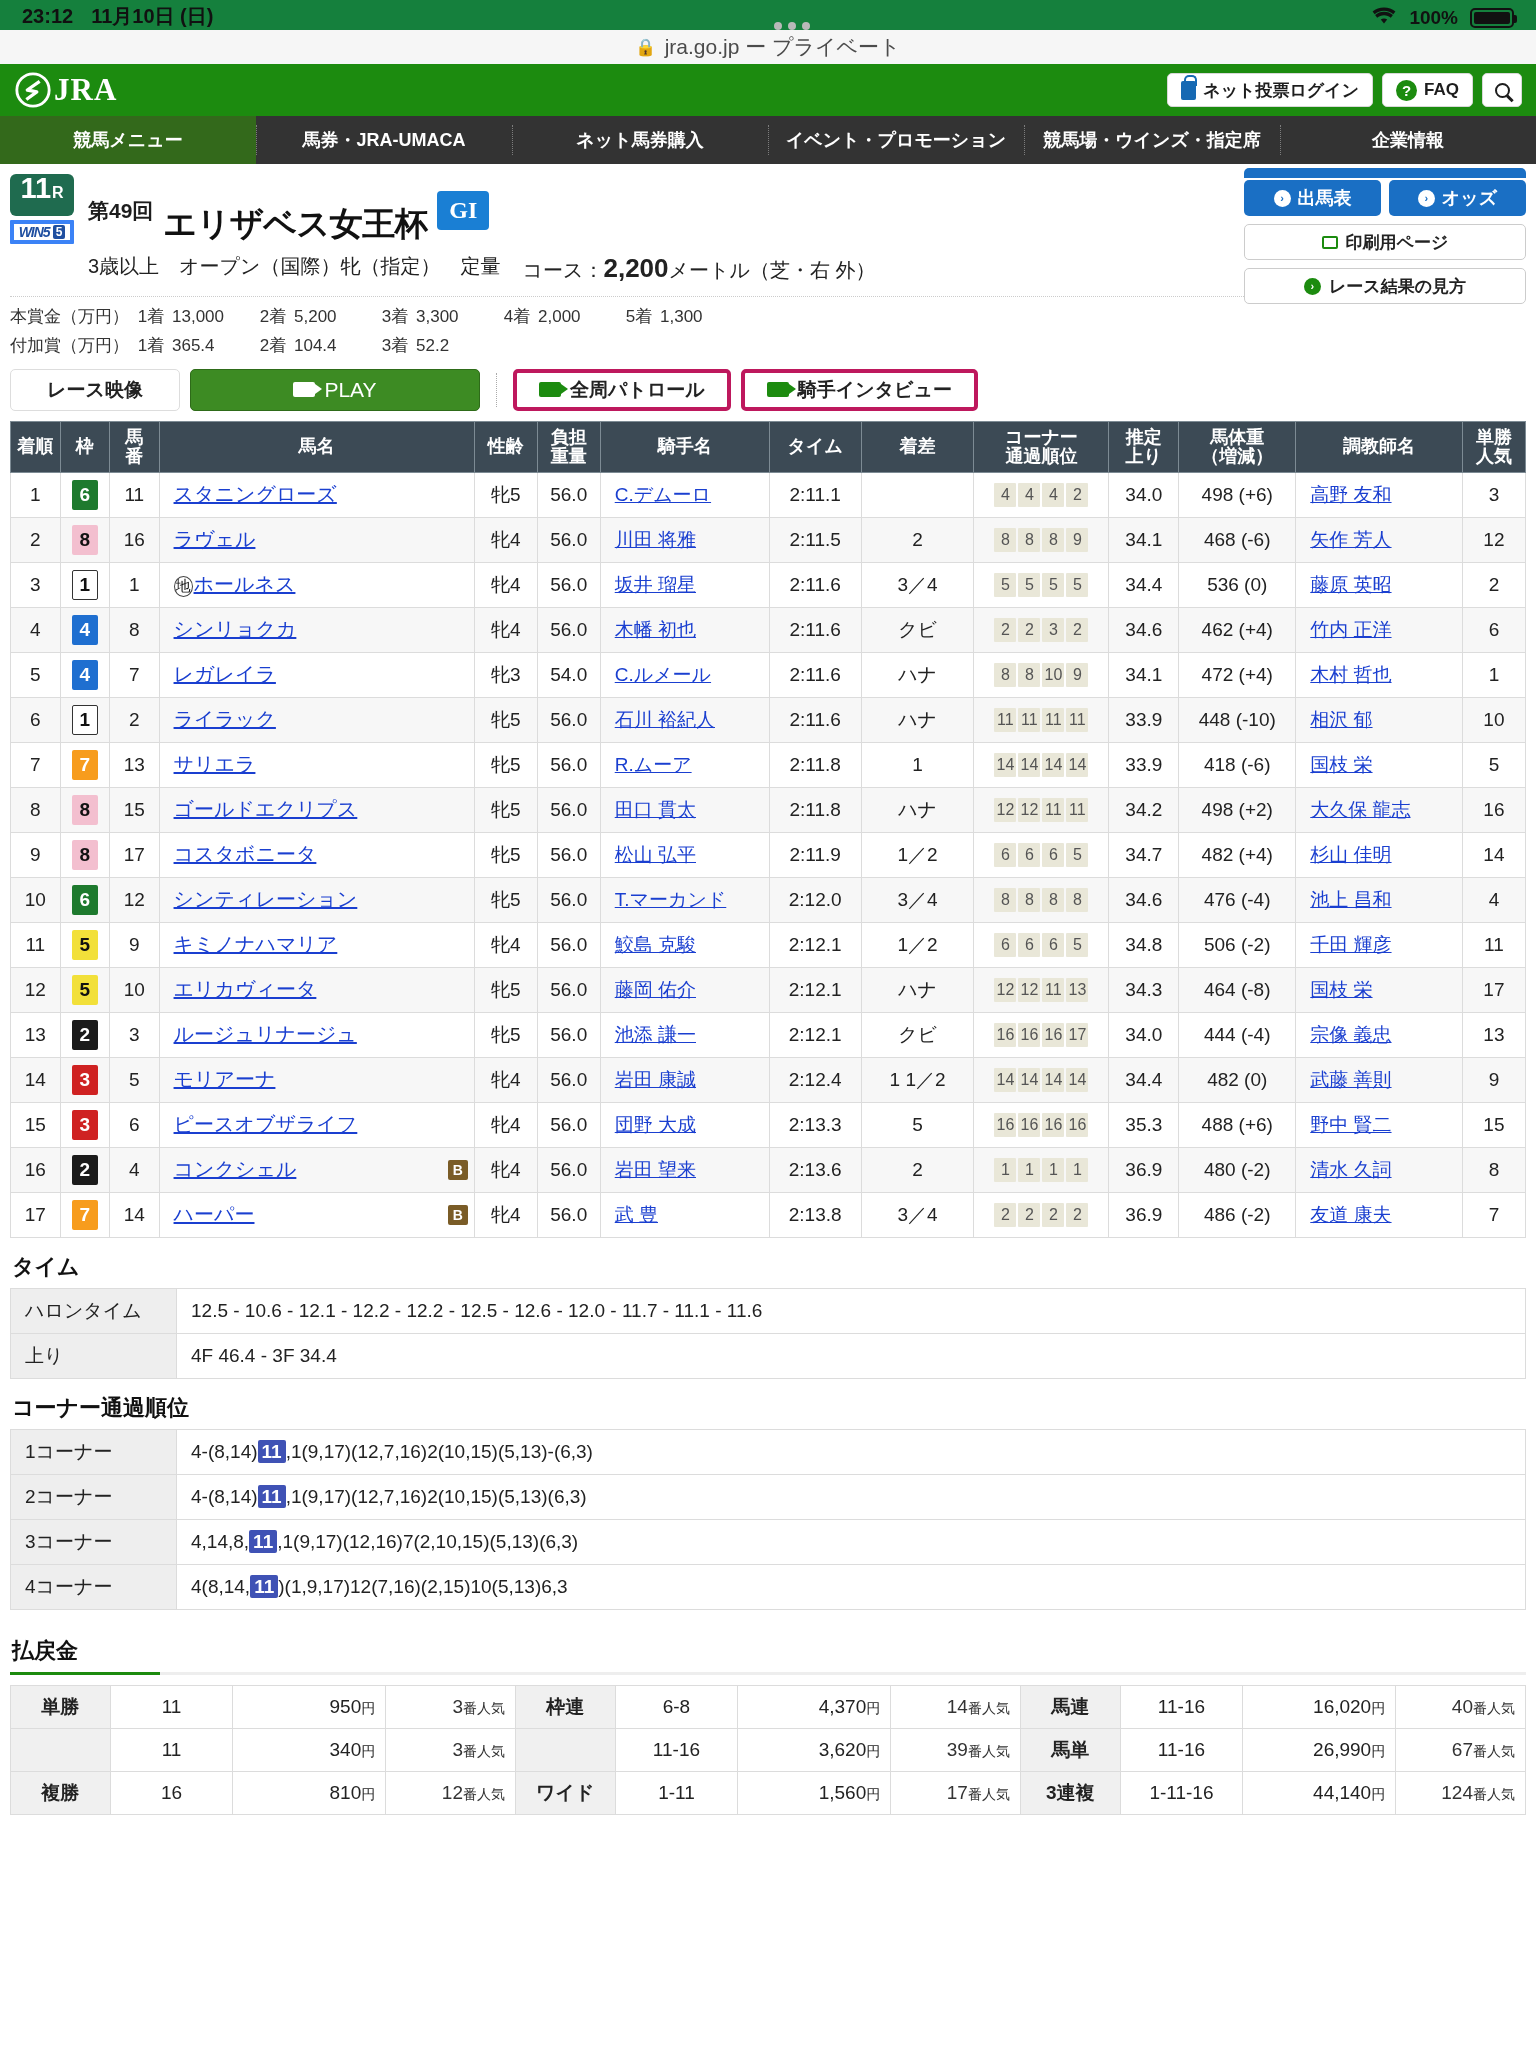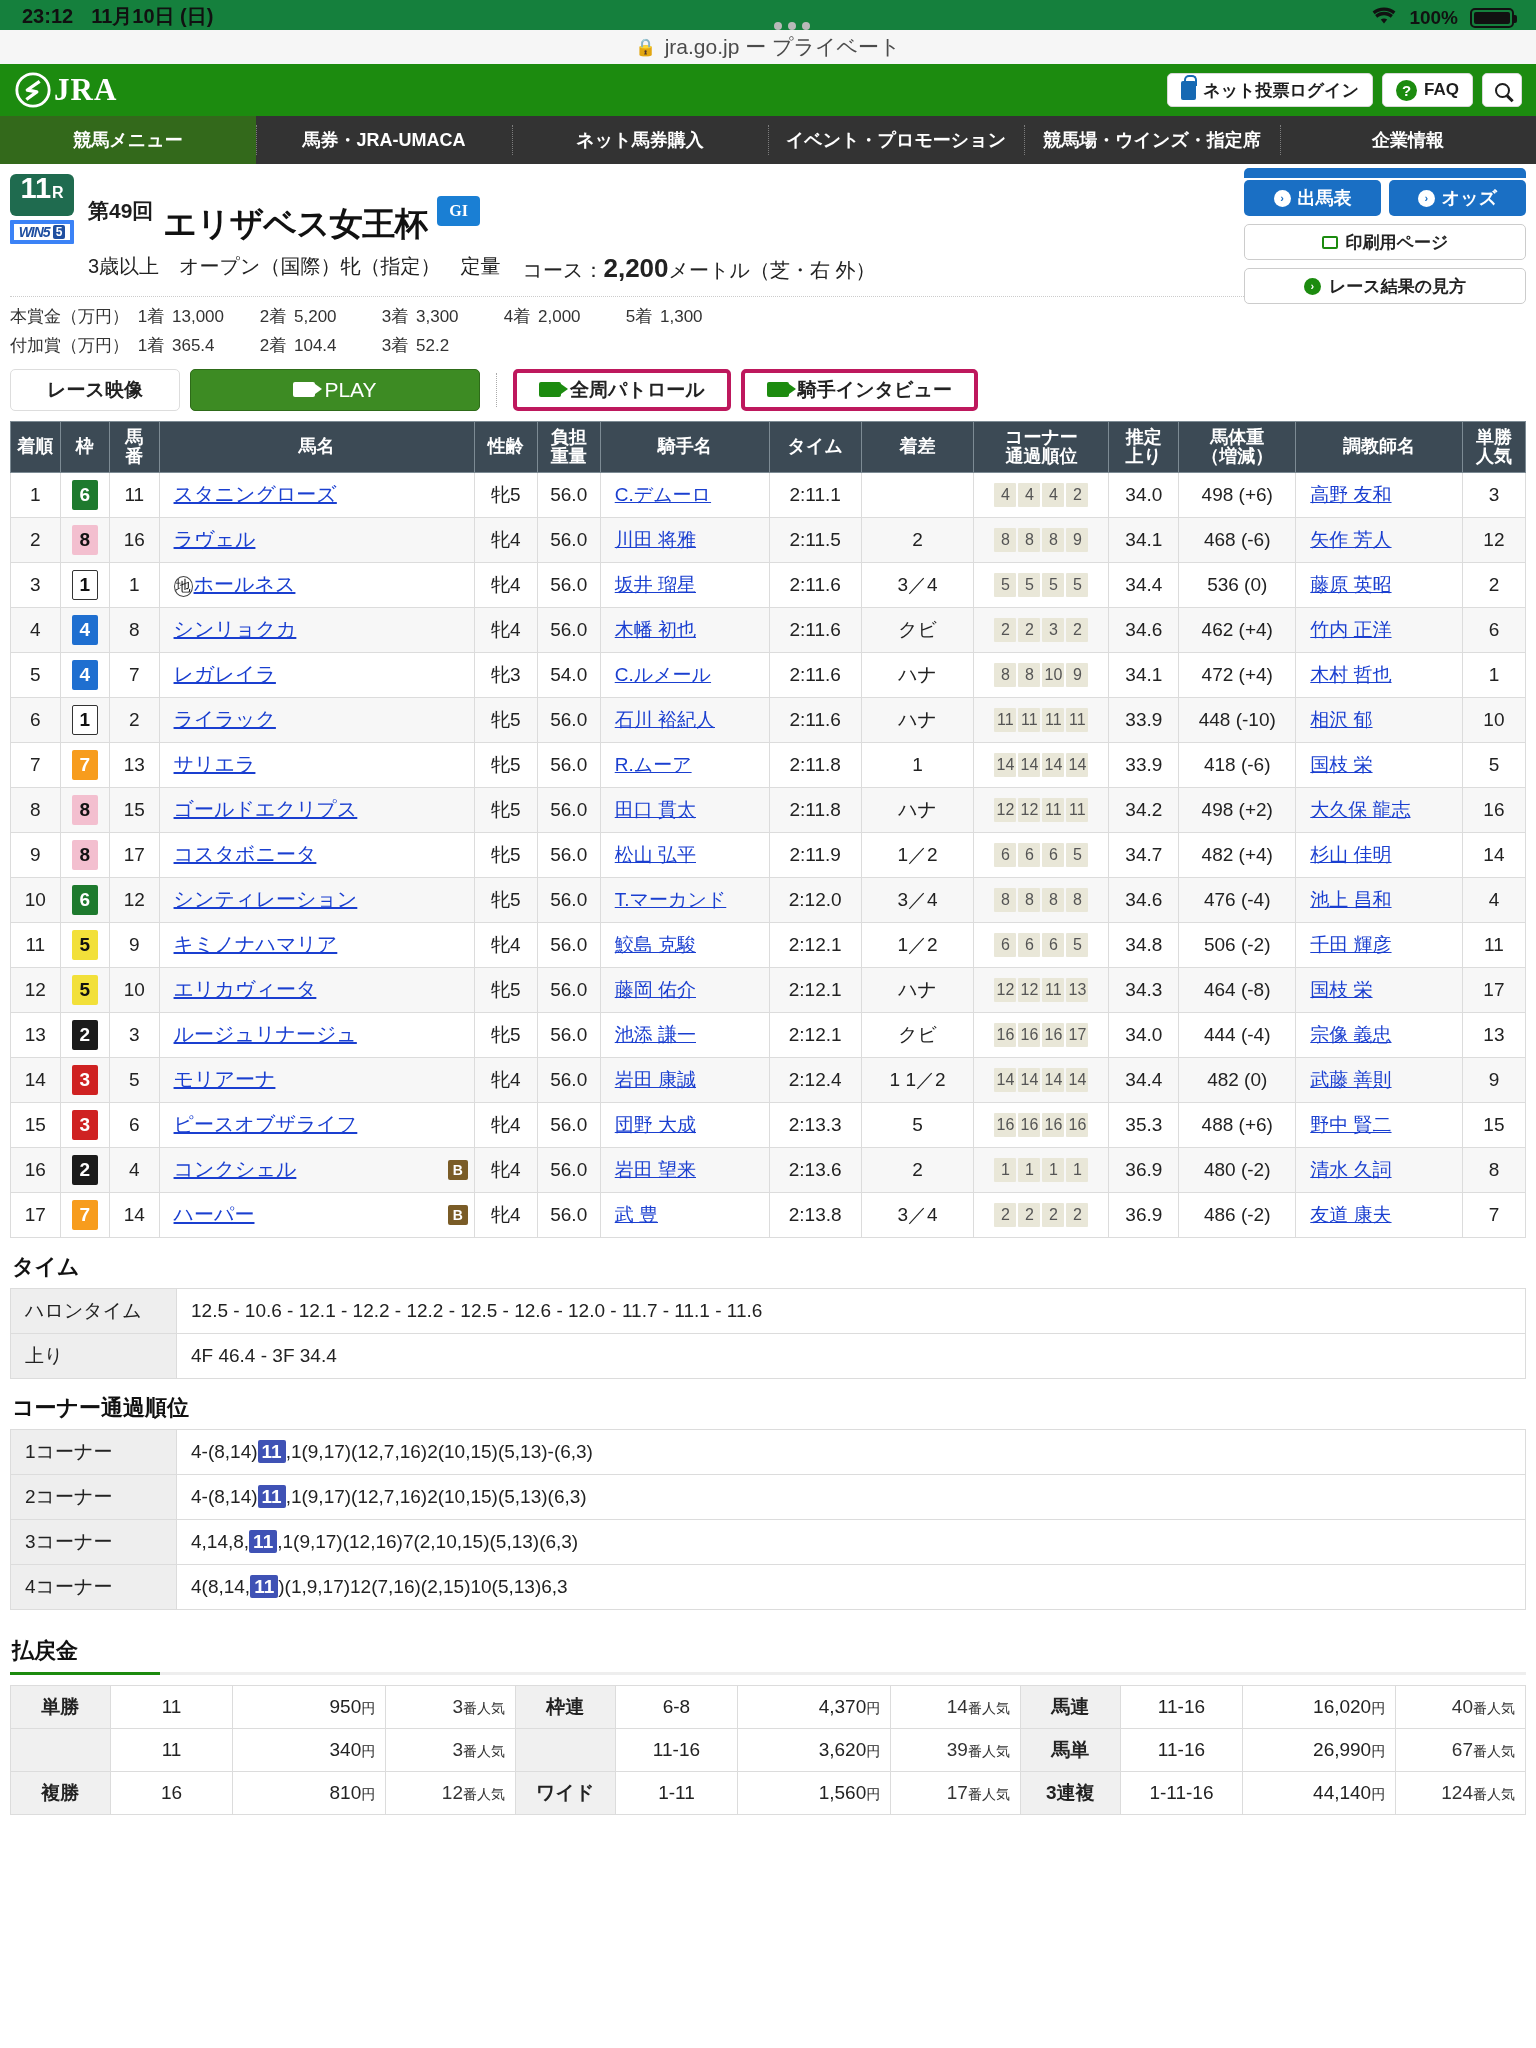--- a/index.html
+++ b/index.html
@@ -78,21 +78,21 @@
   .win5{
     border:4px solid #3b82f6;border-radius:1px;height:24px;background:#fff;
     display:flex;align-items:center;justify-content:center;gap:3px;
   }
   .win5 .w{font-size:14px;font-weight:800;font-style:italic;color:#1f4fa0;letter-spacing:-1px;}
   .win5 .b5{background:#1f4fa0;color:#fff;font-size:12px;font-weight:700;padding:0 3px;border-radius:2px;}
   .rh-main{flex:1;}
   .rh-title{display:flex;align-items:center;gap:10px;}
   .rh-no{font-size:21px;font-weight:700;color:#1d1d1d;}
   .rh-name{font-size:33px;font-weight:700;color:#111;letter-spacing:-0.5px;margin-top:28px;}
-  .grade{background:#1a7fd4;color:#fff;font-size:16px;font-weight:700;border-radius:4px;padding:6px 12px;font-family:"Liberation Serif",serif;}
+  .grade{background:#1a7fd4;color:#fff;font-size:24px;font-weight:700;border-radius:4px;padding:6px 12px;font-family:"Liberation Serif",serif;}
   .rh-cond{margin-top:6px;font-size:20px;color:#222;display:flex;gap:22px;align-items:flex-start;}
   .rh-cond .dist b{font-size:26px;}
   .rh-prize{margin-top:12px;font-size:17px;color:#333;line-height:1.7;border-top:1px dotted #ccc;padding-top:6px;}
   .rh-prize .lbl{display:inline-block;width:120px;}
   .rh-prize .pos{display:inline-block;width:42px;text-align:center;}
   .rh-prize .amt{display:inline-block;width:80px;}
 
   .rh-side{position:absolute;right:10px;top:4px;width:282px;}
   .side-row{display:flex;gap:8px;margin-bottom:8px;}
   .bluebtn{

